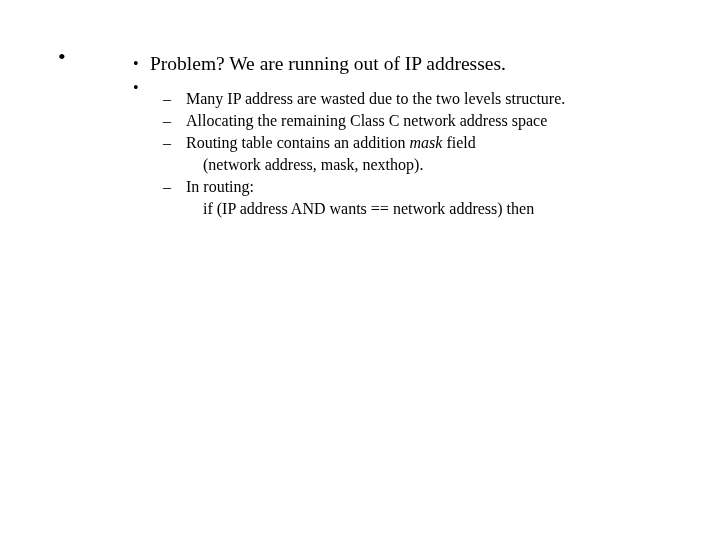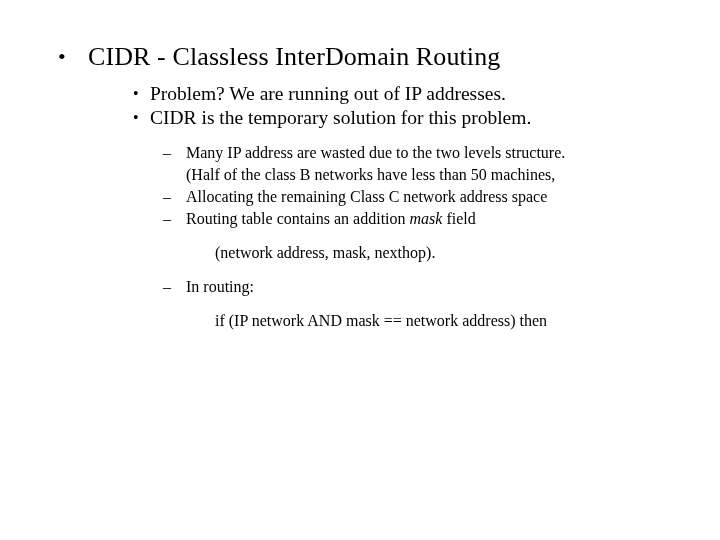--- a/index.html
+++ b/index.html
@@ -81,21 +81,21 @@
     line-height: 22px;
   }
   .lvl3 .line {
     display: block;
     white-space: pre;
   }
 
   
   .lvl3sub {
     position: relative;
-    margin: 12px;
+    margin: 0;
     padding: 0 0 0 203px;
     font-size: 16px;
     line-height: 22px;
   }
   .lvl3sub .line {
     display: block;
     white-space: pre;
   }
 
   .spacer-title { height: 42px; }
@@ -110,58 +110,55 @@
 </head>
 <body>
 
 <div class="slide">
   <div class="content">
 
     <div class="spacer-title"></div>
 
     <div class="lvl1">
       <span class="bullet">•</span>
-      <span>CIDR - Classless InterDomain Routing</span>
     </div>
 
     <div class="gap-a"></div>
 
     <div class="lvl2">
       <span class="bullet">•</span>
       <span>Problem? We are running out of IP addresses.</span>
     </div>
 
     <div class="lvl2">
       <span class="bullet">•</span>
-      <span>CIDR is the temporary solution for this problem.</span>
     </div>
 
     <div class="gap-b"></div>
 
     <div class="lvl3">
       <span class="bullet">–</span>
       <span class="line">Many IP address are wasted due to the two levels structure.</span>
-      <span class="line">(Half of the class B networks have less than 50 machines,</span>
     </div>
 
     <div class="lvl3">
       <span class="bullet">–</span>
       <span class="line">Allocating the remaining Class C network address space</span>
     </div>
 
     <div class="lvl3">
       <span class="bullet">–</span>
       <span class="line"><span>Routing table contains an addition </span><em class="italic-term">mask</em><span> field</span></span>
     </div>
     <div class="lvl3sub">
       <span class="line">(network address, mask, nexthop).</span>
     </div>
 
     <div class="lvl3">
       <span class="bullet">–</span>
       <span class="line">In routing:</span>
     </div>
     <div class="lvl3sub">
-      <span class="line">if (IP network AND mask == network address) then</span>
+      <span class="line">if (IP address AND wants == network address) then</span>
     </div>
 
   </div>
 </div>
 
 </body></html>

